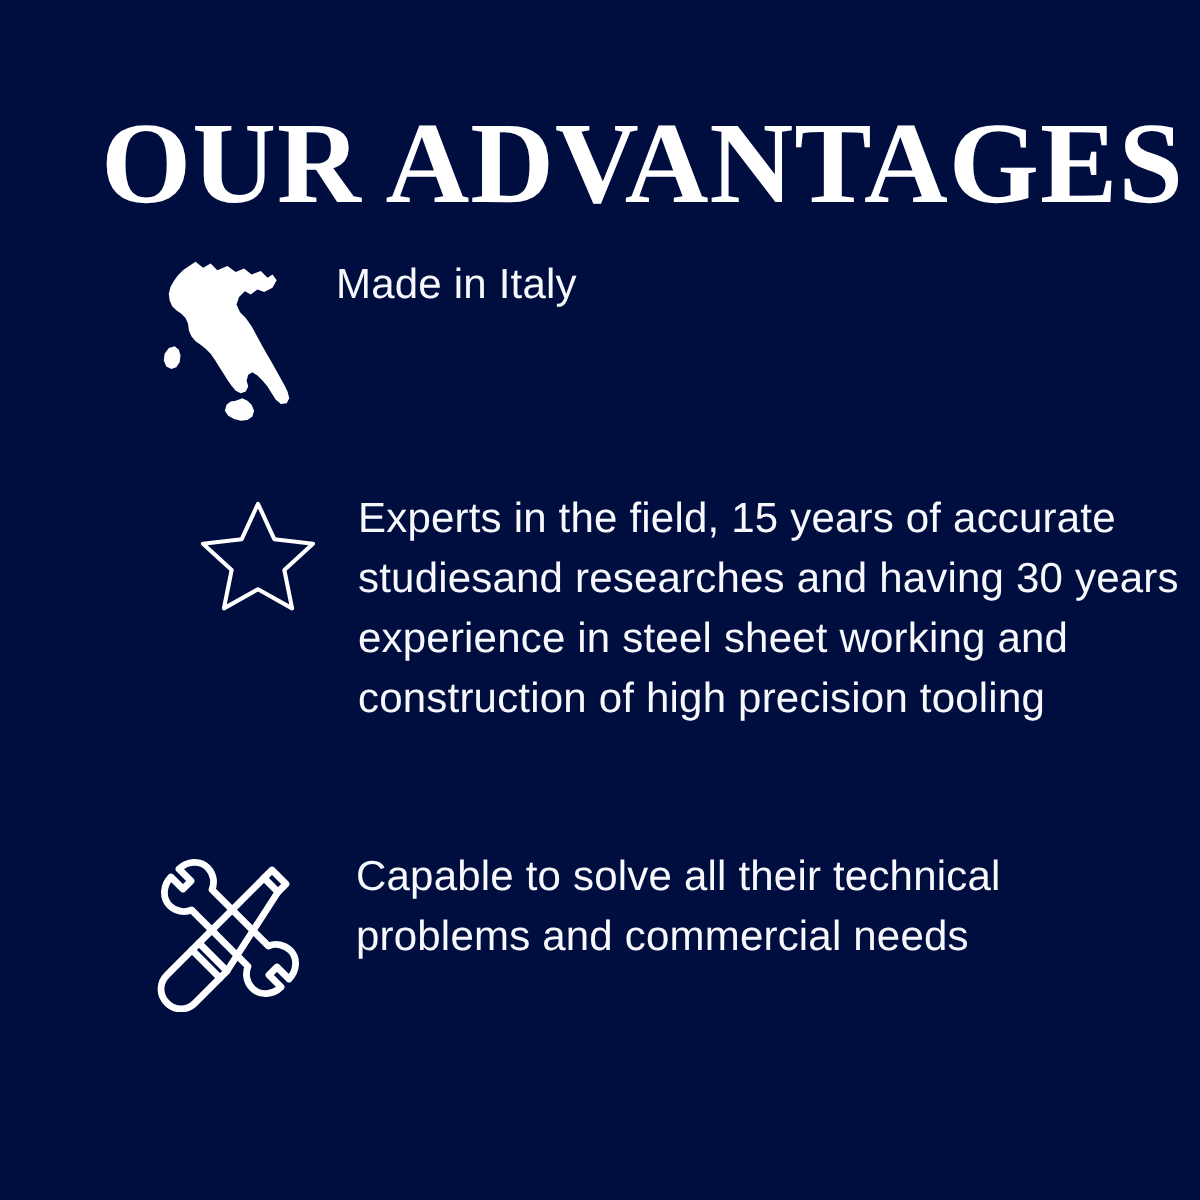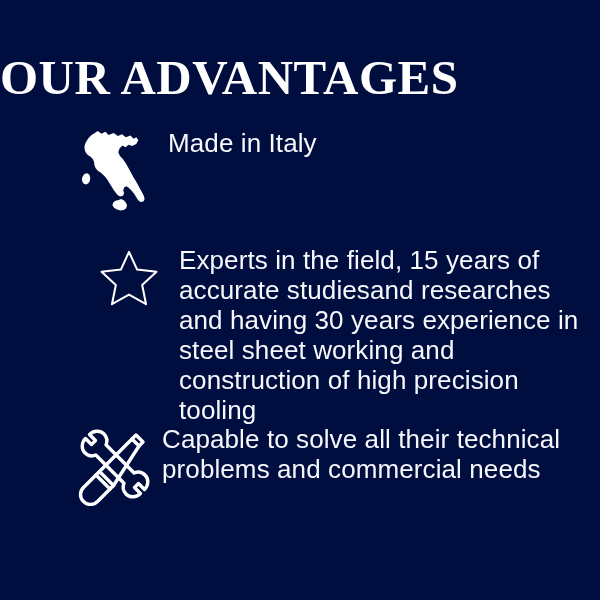--- a/index.html
+++ b/index.html
@@ -20,24 +20,24 @@
     height: 600px;
     background: #000d3f;
     box-sizing: border-box;
   }
 
   .slide-title {
     position: absolute;
     top: 52px;
     left: 0;
     width: 592px;
-    text-align: left;
+    text-align: right;
     font-family: "Liberation Serif", serif;
     font-weight: bold;
-    font-size: 49px;
+    font-size: 58px;
     letter-spacing: 0.5px;
     color: #ffffff;
     line-height: 1.05;
     white-space: nowrap;
   }
 
   .advantage-list {
     position: absolute;
     top: 128px;
     left: 0;
@@ -47,40 +47,40 @@
   .advantage-row {
     position: absolute;
     left: 0;
     width: 600px;
     display: flex;
     align-items: flex-start;
   }
 
   .advantage-row.row-0 { top: 0px; }
   .advantage-row.row-1 { top: 117px; margin-left: 17px; }
-  .advantage-row.row-2 { top: 296px; }
+  .advantage-row.row-2 { top: 296px; gap: 16px; }
 
   .advantage-icon {
     flex: 0 0 auto;
     width: 100px;
     margin-left: 62px;
     display: flex;
     align-items: center;
     justify-content: center;
     color: #ffffff;
   }
 
   .advantage-icon svg {
     display: block;
   }
 
   .advantage-text {
     flex: 1 1 auto;
     color: #f7f8fc;
-    font-size: 26px;
+    font-size: 21px;
     line-height: 30px;
     letter-spacing: 0.1px;
     padding-right: 22px;
   }
 
   .advantage-text.indented {
     padding-left: 6px;
   }
 
   

